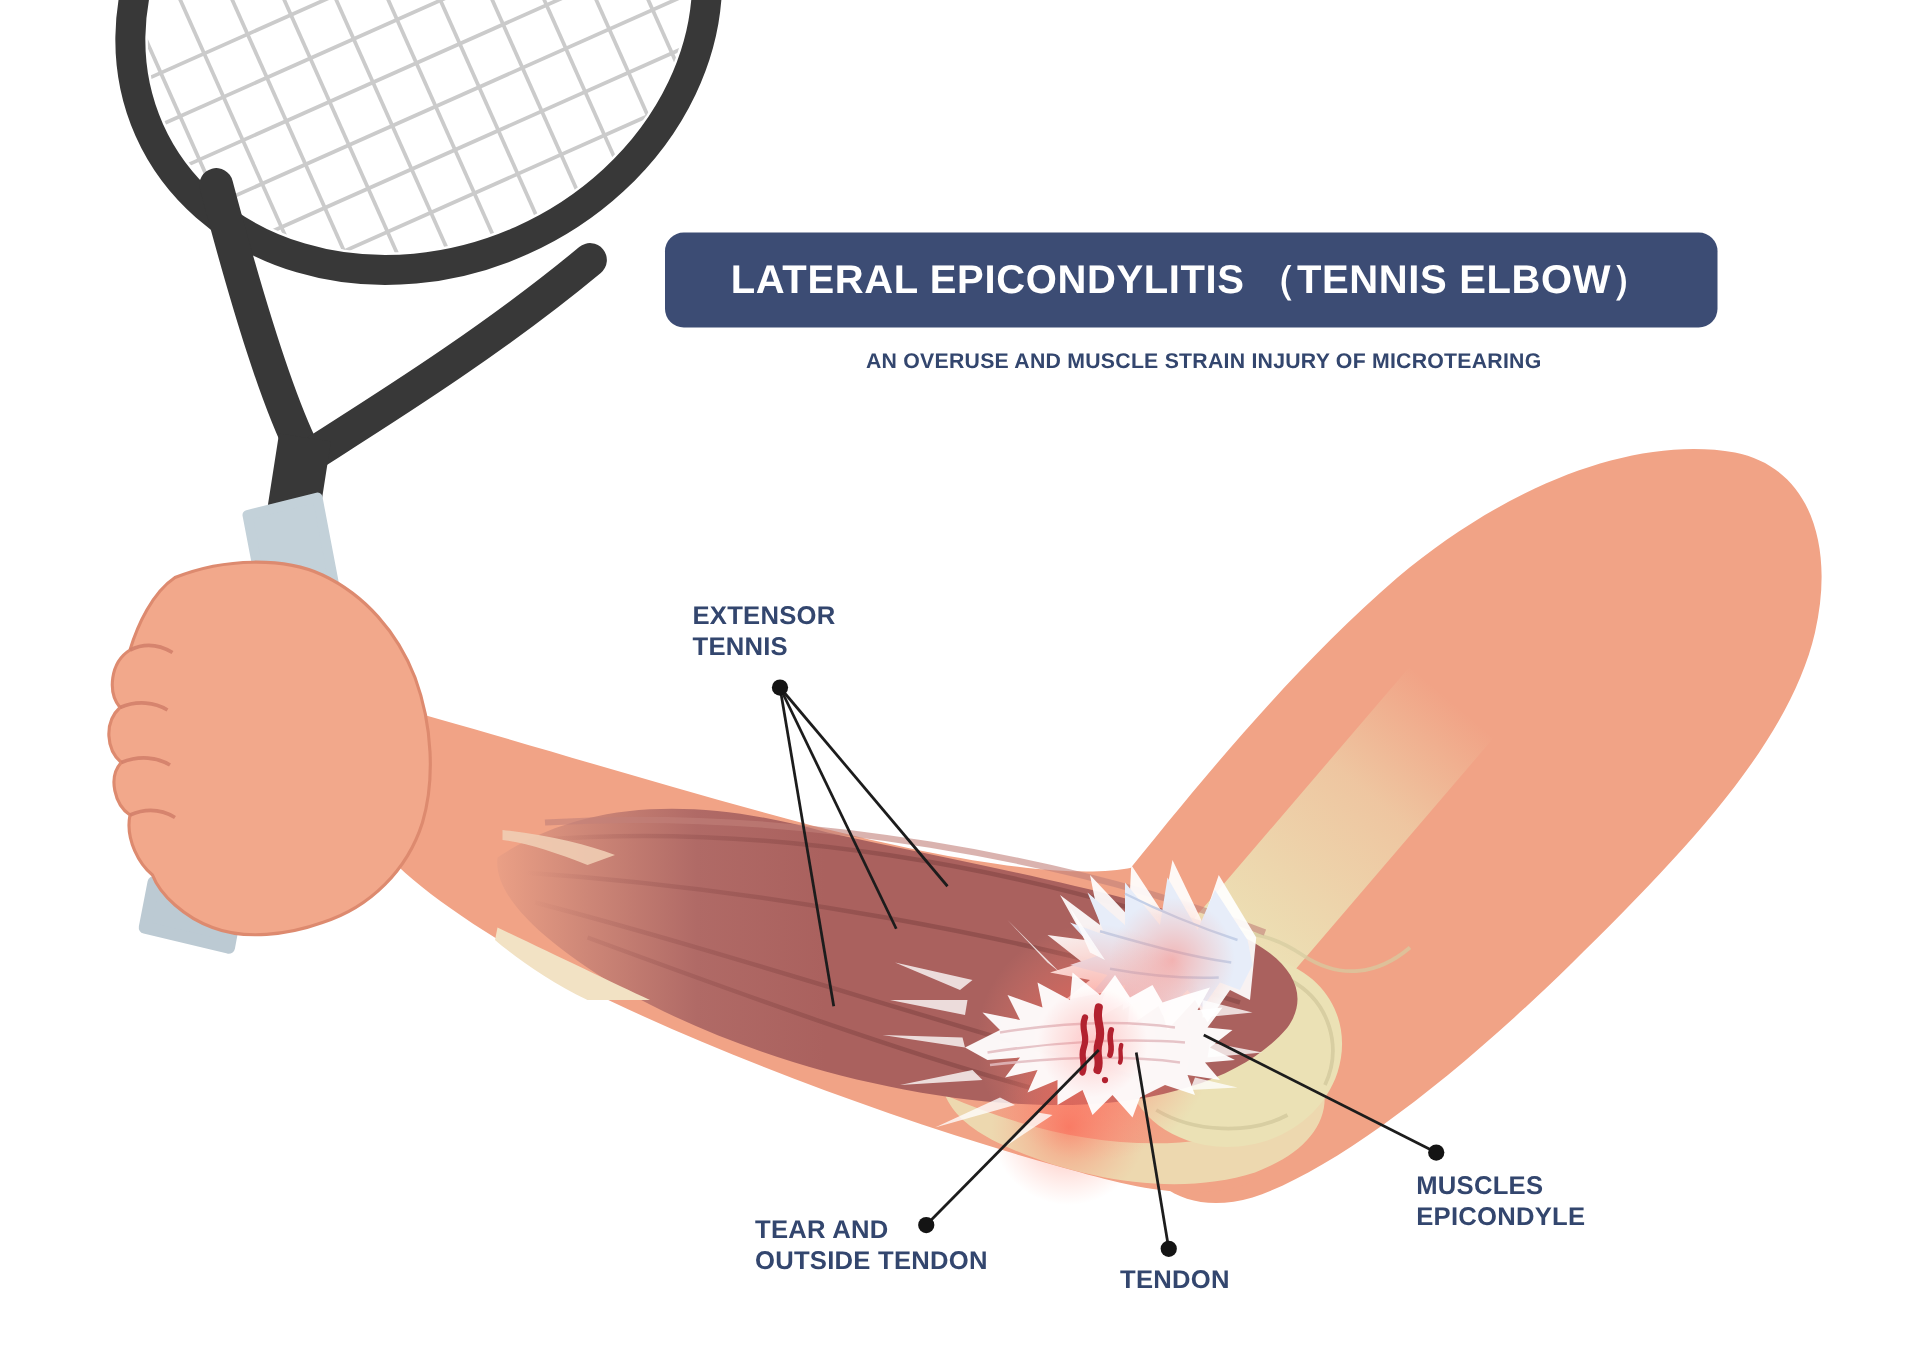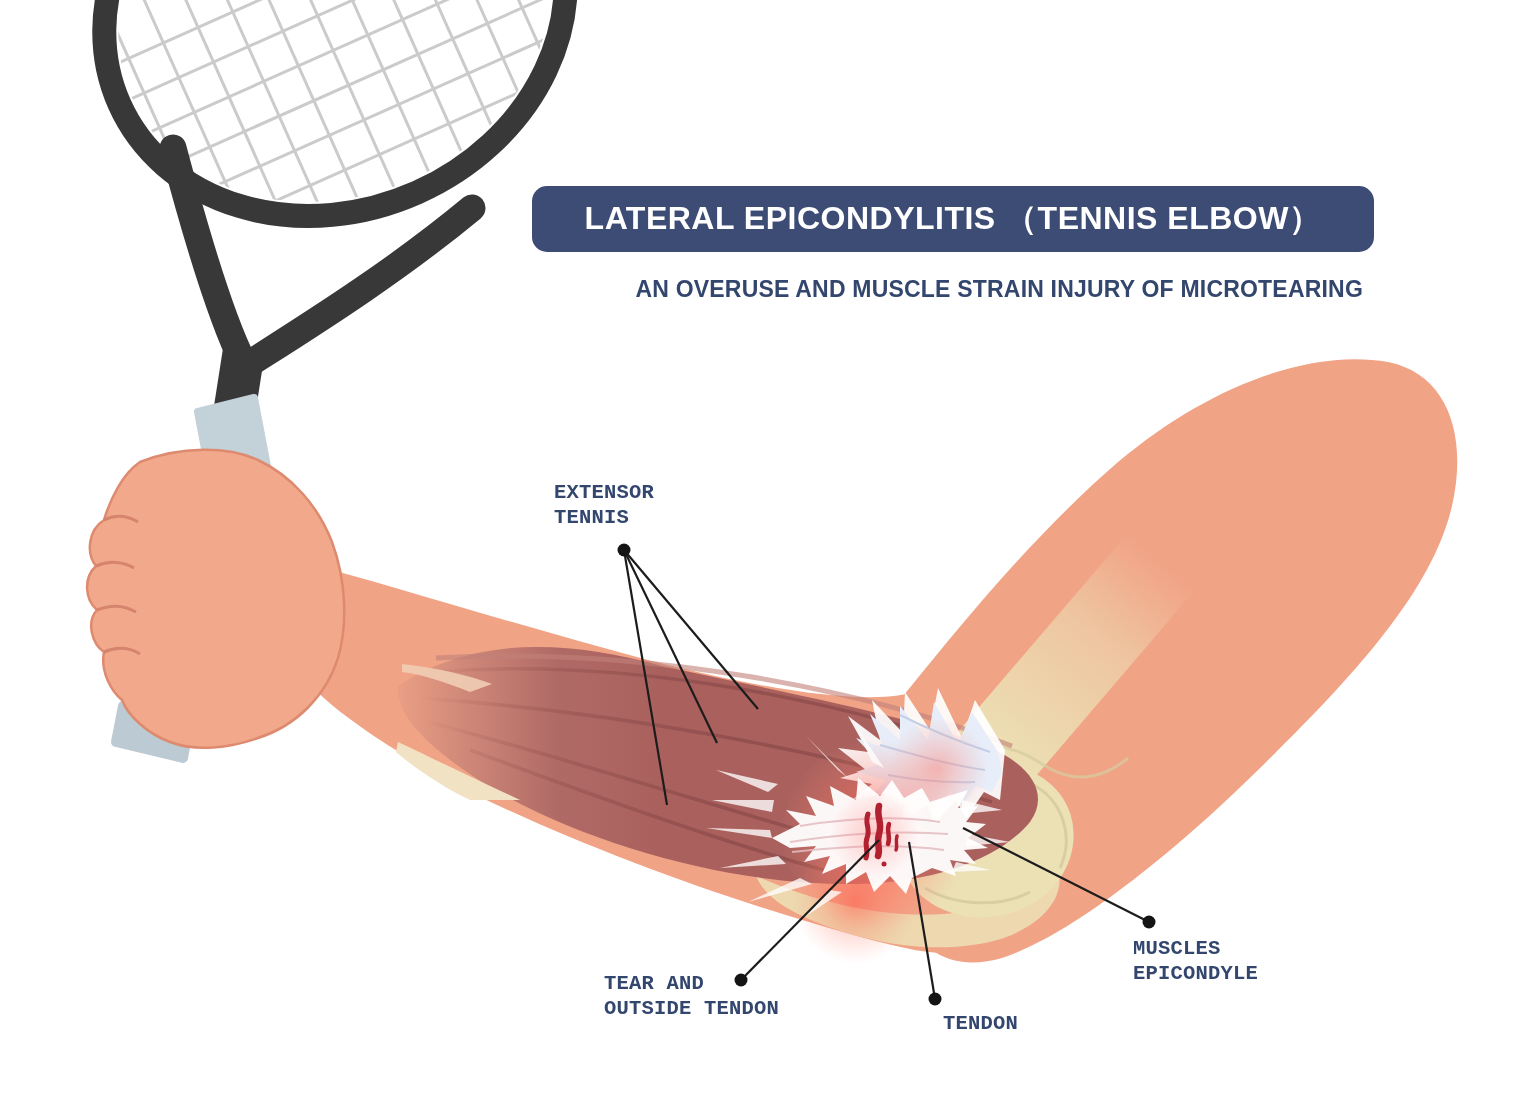--- a/index.html
+++ b/index.html
@@ -1,24 +1,24 @@
 <!DOCTYPE html>
 <html><head>
 <meta charset="utf-8">
 <style>
   html,body{margin:0;padding:0;background:#fff;}
   #canvas{position:relative;width:1536px;height:1096px;background:#ffffff;overflow:hidden;
           font-family:"Liberation Sans","DejaVu Sans",sans-serif;}
   #art{position:absolute;left:0;top:0;}
-  .banner{position:absolute;left:532px;top:186px;width:842px;height:66px;background:#3c4c74;
+  .banner{position:absolute;left:532px;top:186px;width:842px;height:76px;background:#3c4c74;
           border-radius:15px;display:flex;align-items:center;justify-content:center;}
   .banner-text{color:#ffffff;font-weight:700;font-size:32px;letter-spacing:.5px;white-space:nowrap;}
-  .subtitle{position:absolute;left:563px;top:276px;width:800px;text-align:right;color:#33466e;
-            font-weight:700;font-size:23px;line-height:26px;letter-spacing:.2px;}
-  .lbl{position:absolute;color:#33466e;font-weight:700;font-size:20.5px;line-height:25px;letter-spacing:.2px;white-space:nowrap;font-family:Liberation Mono, monospace;}
+  .subtitle{position:absolute;left:563px;top:276px;width:800px;text-align:center;color:#33466e;
+            font-weight:700;font-size:17px;line-height:26px;letter-spacing:.2px;}
+  .lbl{position:absolute;color:#33466e;font-weight:700;font-size:20.5px;line-height:25px;letter-spacing:.2px;white-space:nowrap;}
   .lbl div{white-space:nowrap;}
 </style>
 </head>
 <body>
 
 <div id="canvas">
 
 <svg id="art" width="1536" height="1096" viewBox="0 0 1536 1096">
   <defs>
     <clipPath id="stringsClip">
@@ -224,21 +224,21 @@
   <div class="lbl" style="left:554px;top:480px;">
     <div>EXTENSOR</div>
     <div>TENNIS</div>
   </div>
 
   <div class="lbl" style="left:604px;top:971px;">
     <div>TEAR AND</div>
     <div>OUTSIDE TENDON</div>
   </div>
 
-  <div class="lbl" style="left:896px;top:1011px;margin-left:47px;">
+  <div class="lbl" style="left:896px;top:1011px;">
     <div>TENDON</div>
   </div>
 
   <div class="lbl" style="left:1133px;top:936px;">
     <div>MUSCLES</div>
     <div>EPICONDYLE</div>
   </div>
 
 </div>
 

